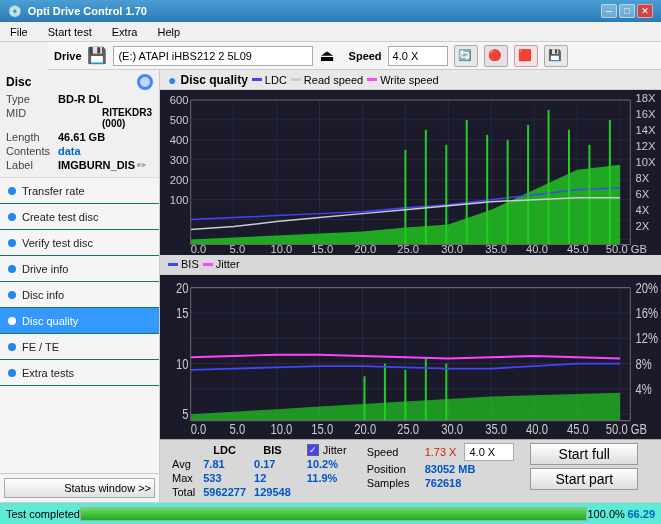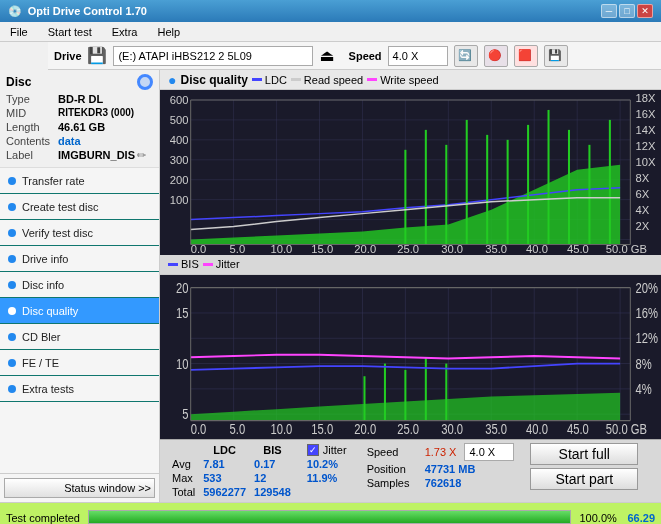--- a/index.html
+++ b/index.html
@@ -132,26 +132,25 @@
       border: 1px solid #aaa;
       padding: 3px;
       text-align: right;
       cursor: pointer;
       font-size: 11px;
     }
 
     
     .progress-area {
       height: 22px;
-      background: #bef264;
+      background: #5eead4;
       border-top: 1px solid #ccc;
       display: flex;
-      align-items: flex-end;
+      align-items: center;
       padding: 0 6px;
-      gap: 8px;
     }
     .progress-bar-container {
       flex: 1;
       height: 14px;
       background: #ddd;
       border: 1px solid #aaa;
       overflow: hidden;
     }
     .progress-bar-fill {
       height: 100%;
@@ -289,21 +288,21 @@
       <div class="disc-header">
         <span class="disc-title">Disc</span>
         <div class="disc-icon"></div>
       </div>
       <div class="disc-row">
         <span class="disc-key">Type</span>
         <span class="disc-val">BD-R DL</span>
       </div>
       <div class="disc-row">
         <span class="disc-key">MID</span>
-        <span class="disc-val" style="font-size:10px;">RITEKDR3 (000)</span>
+        <span class="disc-val" style="font-size:10px;margin-left:44px;">RITEKDR3 (000)</span>
       </div>
       <div class="disc-row">
         <span class="disc-key">Length</span>
         <span class="disc-val">46.61 GB</span>
       </div>
       <div class="disc-row">
         <span class="disc-key">Contents</span>
         <span class="disc-val blue">data</span>
       </div>
       <div class="disc-row">
@@ -330,24 +329,20 @@
         <div class="nav-dot"></div>
         <span>Drive info</span>
       </div>
       <div class="nav-item">
         <div class="nav-dot"></div>
         <span>Disc info</span>
       </div>
       <div class="nav-item active">
         <div class="nav-dot"></div>
         <span>Disc quality</span>
-      </div>
-      <div class="nav-item">
-        <div class="nav-dot"></div>
-        <span>CD Bler</span>
       </div>
       <div class="nav-item">
         <div class="nav-dot"></div>
         <span>FE / TE</span>
       </div>
       <div class="nav-item">
         <div class="nav-dot"></div>
         <span>Extra tests</span>
       </div>
     </div>
@@ -582,21 +577,21 @@
       <div class="speed-info">
         <div class="speed-row">
           <span class="speed-key">Speed</span>
           <span class="speed-val">1.73 X</span>
           <div class="speed-select" style="height:18px; min-width:50px; font-size:10px;">
             <span>4.0 X</span>
           </div>
         </div>
         <div class="speed-row">
           <span class="speed-key">Position</span>
-          <span class="speed-val-blue">47731 MB</span>
+          <span class="speed-val-blue">83052 MB</span>
         </div>
         <div class="speed-row">
           <span class="speed-key">Samples</span>
           <span class="speed-val-blue">762618</span>
         </div>
       </div>
 
       <div class="start-btns">
         <button class="start-btn">Start full</button>
         <button class="start-btn">Start part</button>

